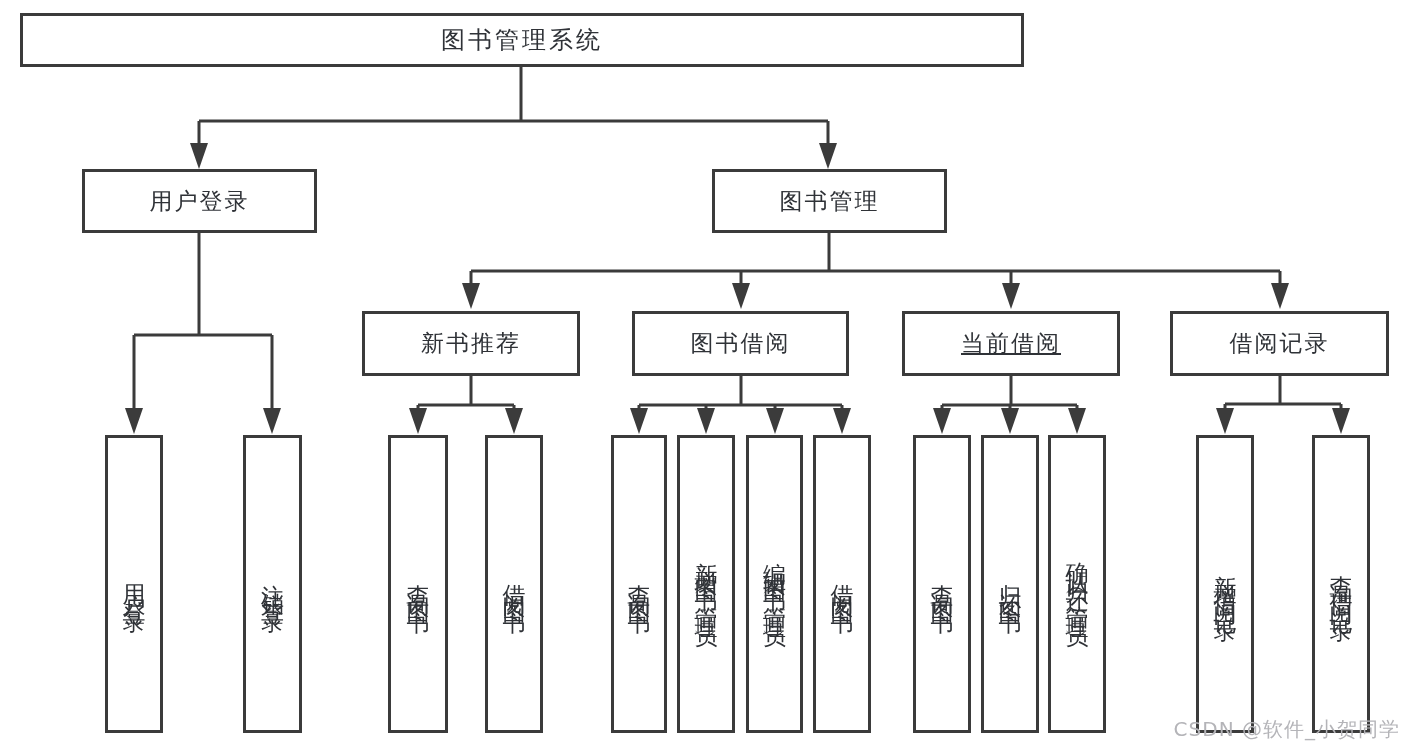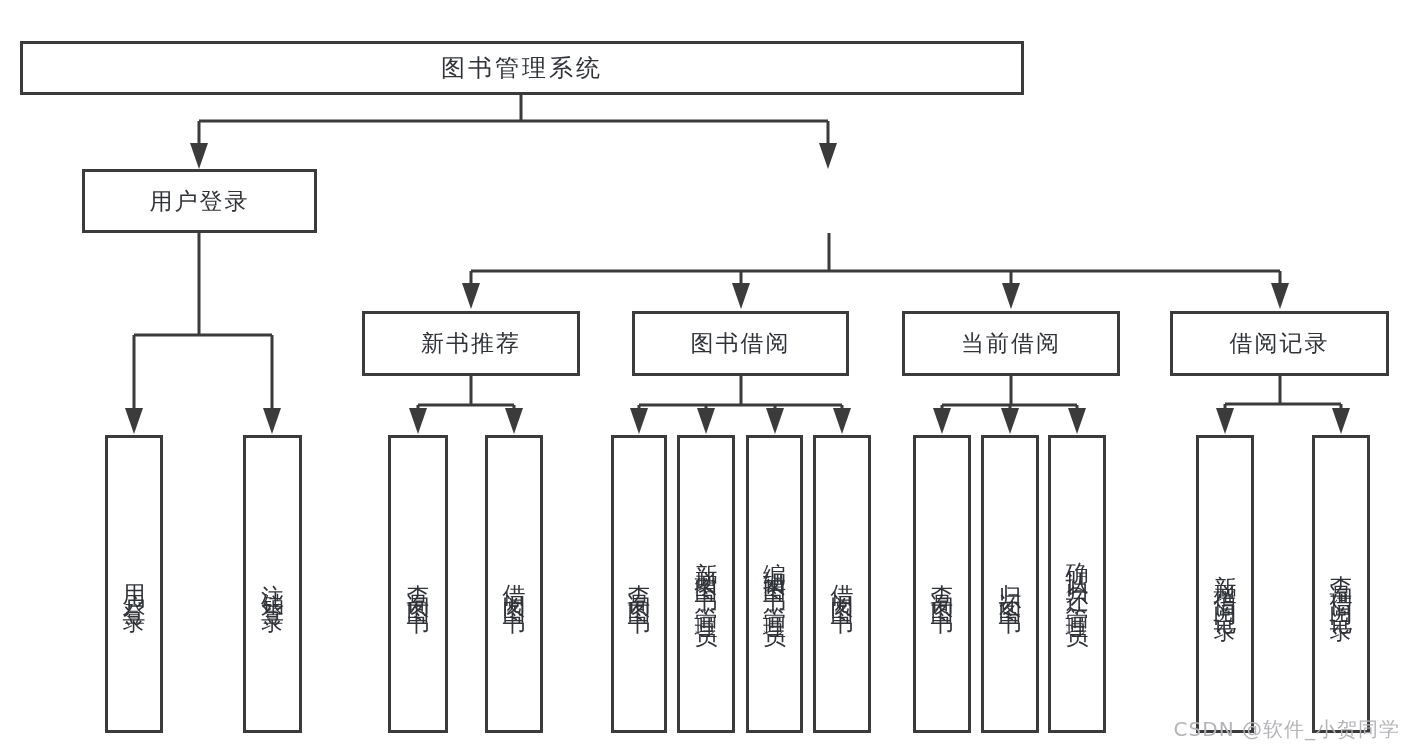--- a/index.html
+++ b/index.html
@@ -66,35 +66,38 @@
       <polygon points="766,408 784,408 775,434"></polygon>
       <polygon points="833,408 851,408 842,434"></polygon>
       <polygon points="933,408 951,408 942,434"></polygon>
       <polygon points="1001,408 1019,408 1010,434"></polygon>
       <polygon points="1068,408 1086,408 1077,434"></polygon>
       <polygon points="1216,408 1234,408 1225,434"></polygon>
       <polygon points="1332,408 1350,408 1341,434"></polygon>
     </g>
   </svg>
 
-  <div class="node h root" style="left:20px; top:13px; width:1004px; height:54px;margin-top:28px;">
+  <div class="node h root" style="left:20px; top:13px; width:1004px; height:54px;">
     <span>图书管理系统</span>
   </div>
 
   <div class="node h" style="left:82px; top:169px; width:235px; height:64px;">
     <span>用户登录</span>
+  </div>
+  <div class="node h" style="left:712px; top:169px; width:235px; height:64px;">
+    <span>图书管理</span>
   </div>
 
   <div class="node h" style="left:362px; top:311px; width:218px; height:65px;">
     <span>新书推荐</span>
   </div>
   <div class="node h" style="left:632px; top:311px; width:217px; height:65px;">
     <span>图书借阅</span>
   </div>
-  <div class="node h" style="left:902px; top:311px; width:218px; height:65px;">
+  <div class="node h" style="left:902px; top:311px; width:218px; height:65px;text-decoration:underline;">
     <span>当前借阅</span>
   </div>
   <div class="node h" style="left:1170px; top:311px; width:219px; height:65px;">
     <span>借阅记录</span>
   </div>
 
   <div class="node v" style="left:105px; top:435px; width:58px; height:298px;">
     <span>用户登录</span>
   </div>
   <div class="node v" style="left:243px; top:435px; width:59px; height:298px;">

